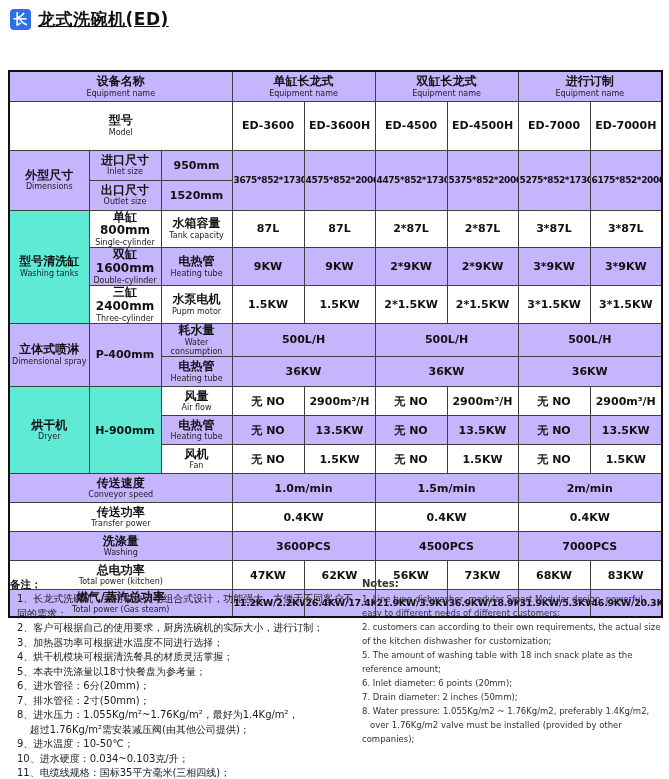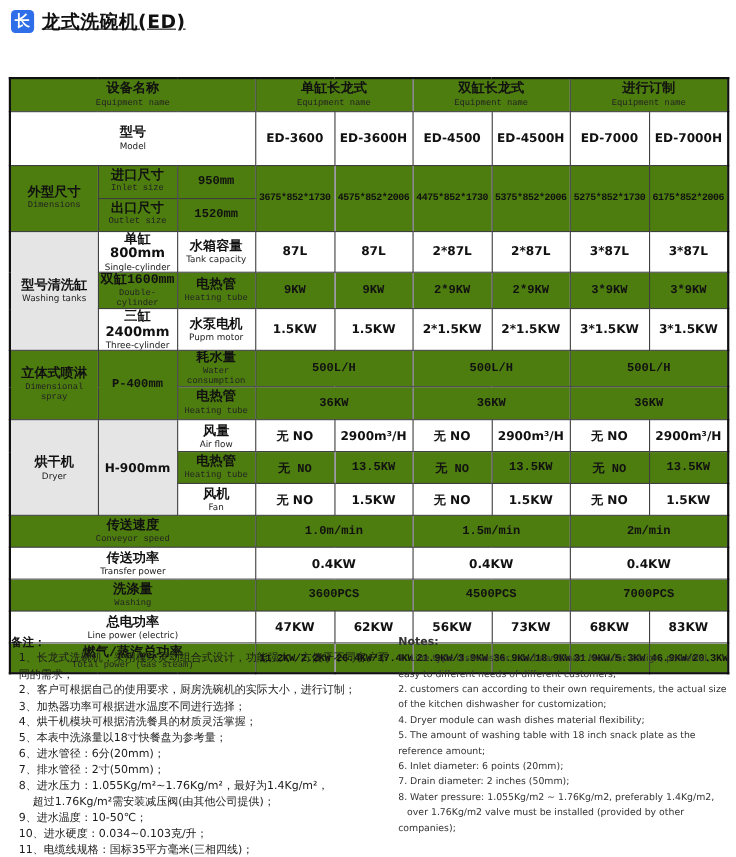--- a/index.html
+++ b/index.html
@@ -12,22 +12,22 @@
         display:flex;align-items:center;justify-content:center;font-size:14px;font-weight:bold;}
   .title-zh{font-size:17px;font-weight:bold;margin-left:7px;letter-spacing:.5px;text-decoration:underline;}
   .title-en{font-size:12px;font-weight:bold;margin-left:16px;}
   .sub-row{margin-top:12px;display:flex;align-items:baseline;}
   .sub-zh{font-size:13px;font-weight:bold;color:#2e6ee8;letter-spacing:1px;}
   .sub-en{font-size:10.5px;font-weight:bold;margin-left:18px;}
   
   table.t{position:absolute;left:8px;top:70px;width:653px;border-collapse:collapse;
           table-layout:fixed;border:2px solid #101010;}
   .t td{border:1px solid #3f3f3f;text-align:center;vertical-align:middle;padding:0 1px;overflow:hidden;}
-  .tint td{background:#4d7c0f;font-family:Liberation Mono, monospace;}
-  td.tint{background:#e5e5e5;}
+  .tint td{background:#c4b5fd;}
+  td.tint{background:#5eead4;}
   .zh{display:block;font-size:12px;font-weight:600;line-height:1.15;}
   .en{display:block;font-size:8px;font-weight:400;color:#222;line-height:1.15;}
   .val{font-size:11px;font-weight:600;}
   .dim-val{font-size:9px;font-weight:600;letter-spacing:-0.4px;}
   .gas-val{font-size:9.5px;font-weight:600;letter-spacing:-0.3px;}
   
   .notes{position:absolute;left:10px;top:576px;width:651px;display:flex;}
   .notes-zh{width:352px;}
   .notes-en{flex:1;}
   .nt{font-size:10.5px;font-weight:600;line-height:16px;}
@@ -253,21 +253,21 @@
             <span class="zh">洗涤量</span>
             <span class="en">Washing</span>
           </td>
       <td colspan="2" class="val">3600PCS</td>
       <td colspan="2" class="val">4500PCS</td>
       <td colspan="2" class="val">7000PCS</td>
     </tr>
     <tr style="height:29px">
       <td colspan="3">
             <span class="zh">总电功率</span>
-            <span class="en">Line power (electric)</span>
+            <span class="en">Total power (kitchen)</span>
           </td>
       <td class="val">47KW</td>
       <td class="val">62KW</td>
       <td class="val">56KW</td>
       <td class="val">73KW</td>
       <td class="val">68KW</td>
       <td class="val">83KW</td>
     </tr>
     <tr class="tint" style="height:27px">
       <td colspan="3">
@@ -298,21 +298,20 @@
     超过1.76Kg/m²需安装减压阀(由其他公司提供)；</div>
       <div class="nli">9、进水温度：10-50℃；</div>
       <div class="nli">10、进水硬度：0.034~0.103克/升；</div>
       <div class="nli">11、电缆线规格：国标35平方毫米(三相四线)；</div>
 
     </div>
     <div class="notes-en">
       <div class="nt-en">Notes:</div>
       <div class="nli-en">1. Line type dishwasher, modular Smart Modular design, powerful, easy to different needs of different customers;</div>
       <div class="nli-en">2. customers can according to their own requirements, the actual size of the kitchen dishwasher for customization;</div>
-      <div class="nli-en">4. Dryer module can wash dishes material flexibility;</div>
       <div class="nli-en">5. The amount of washing table with 18 inch snack plate as the reference amount;</div>
       <div class="nli-en">6. Inlet diameter: 6 points (20mm);</div>
       <div class="nli-en">7. Drain diameter: 2 inches (50mm);</div>
       <div class="nli-en">8. Water pressure: 1.055Kg/m2 ~ 1.76Kg/m2, preferably 1.4Kg/m2,
    over 1.76Kg/m2 valve must be installed (provided by other companies);</div>
 
     </div>
   </div>
 
 </div>

